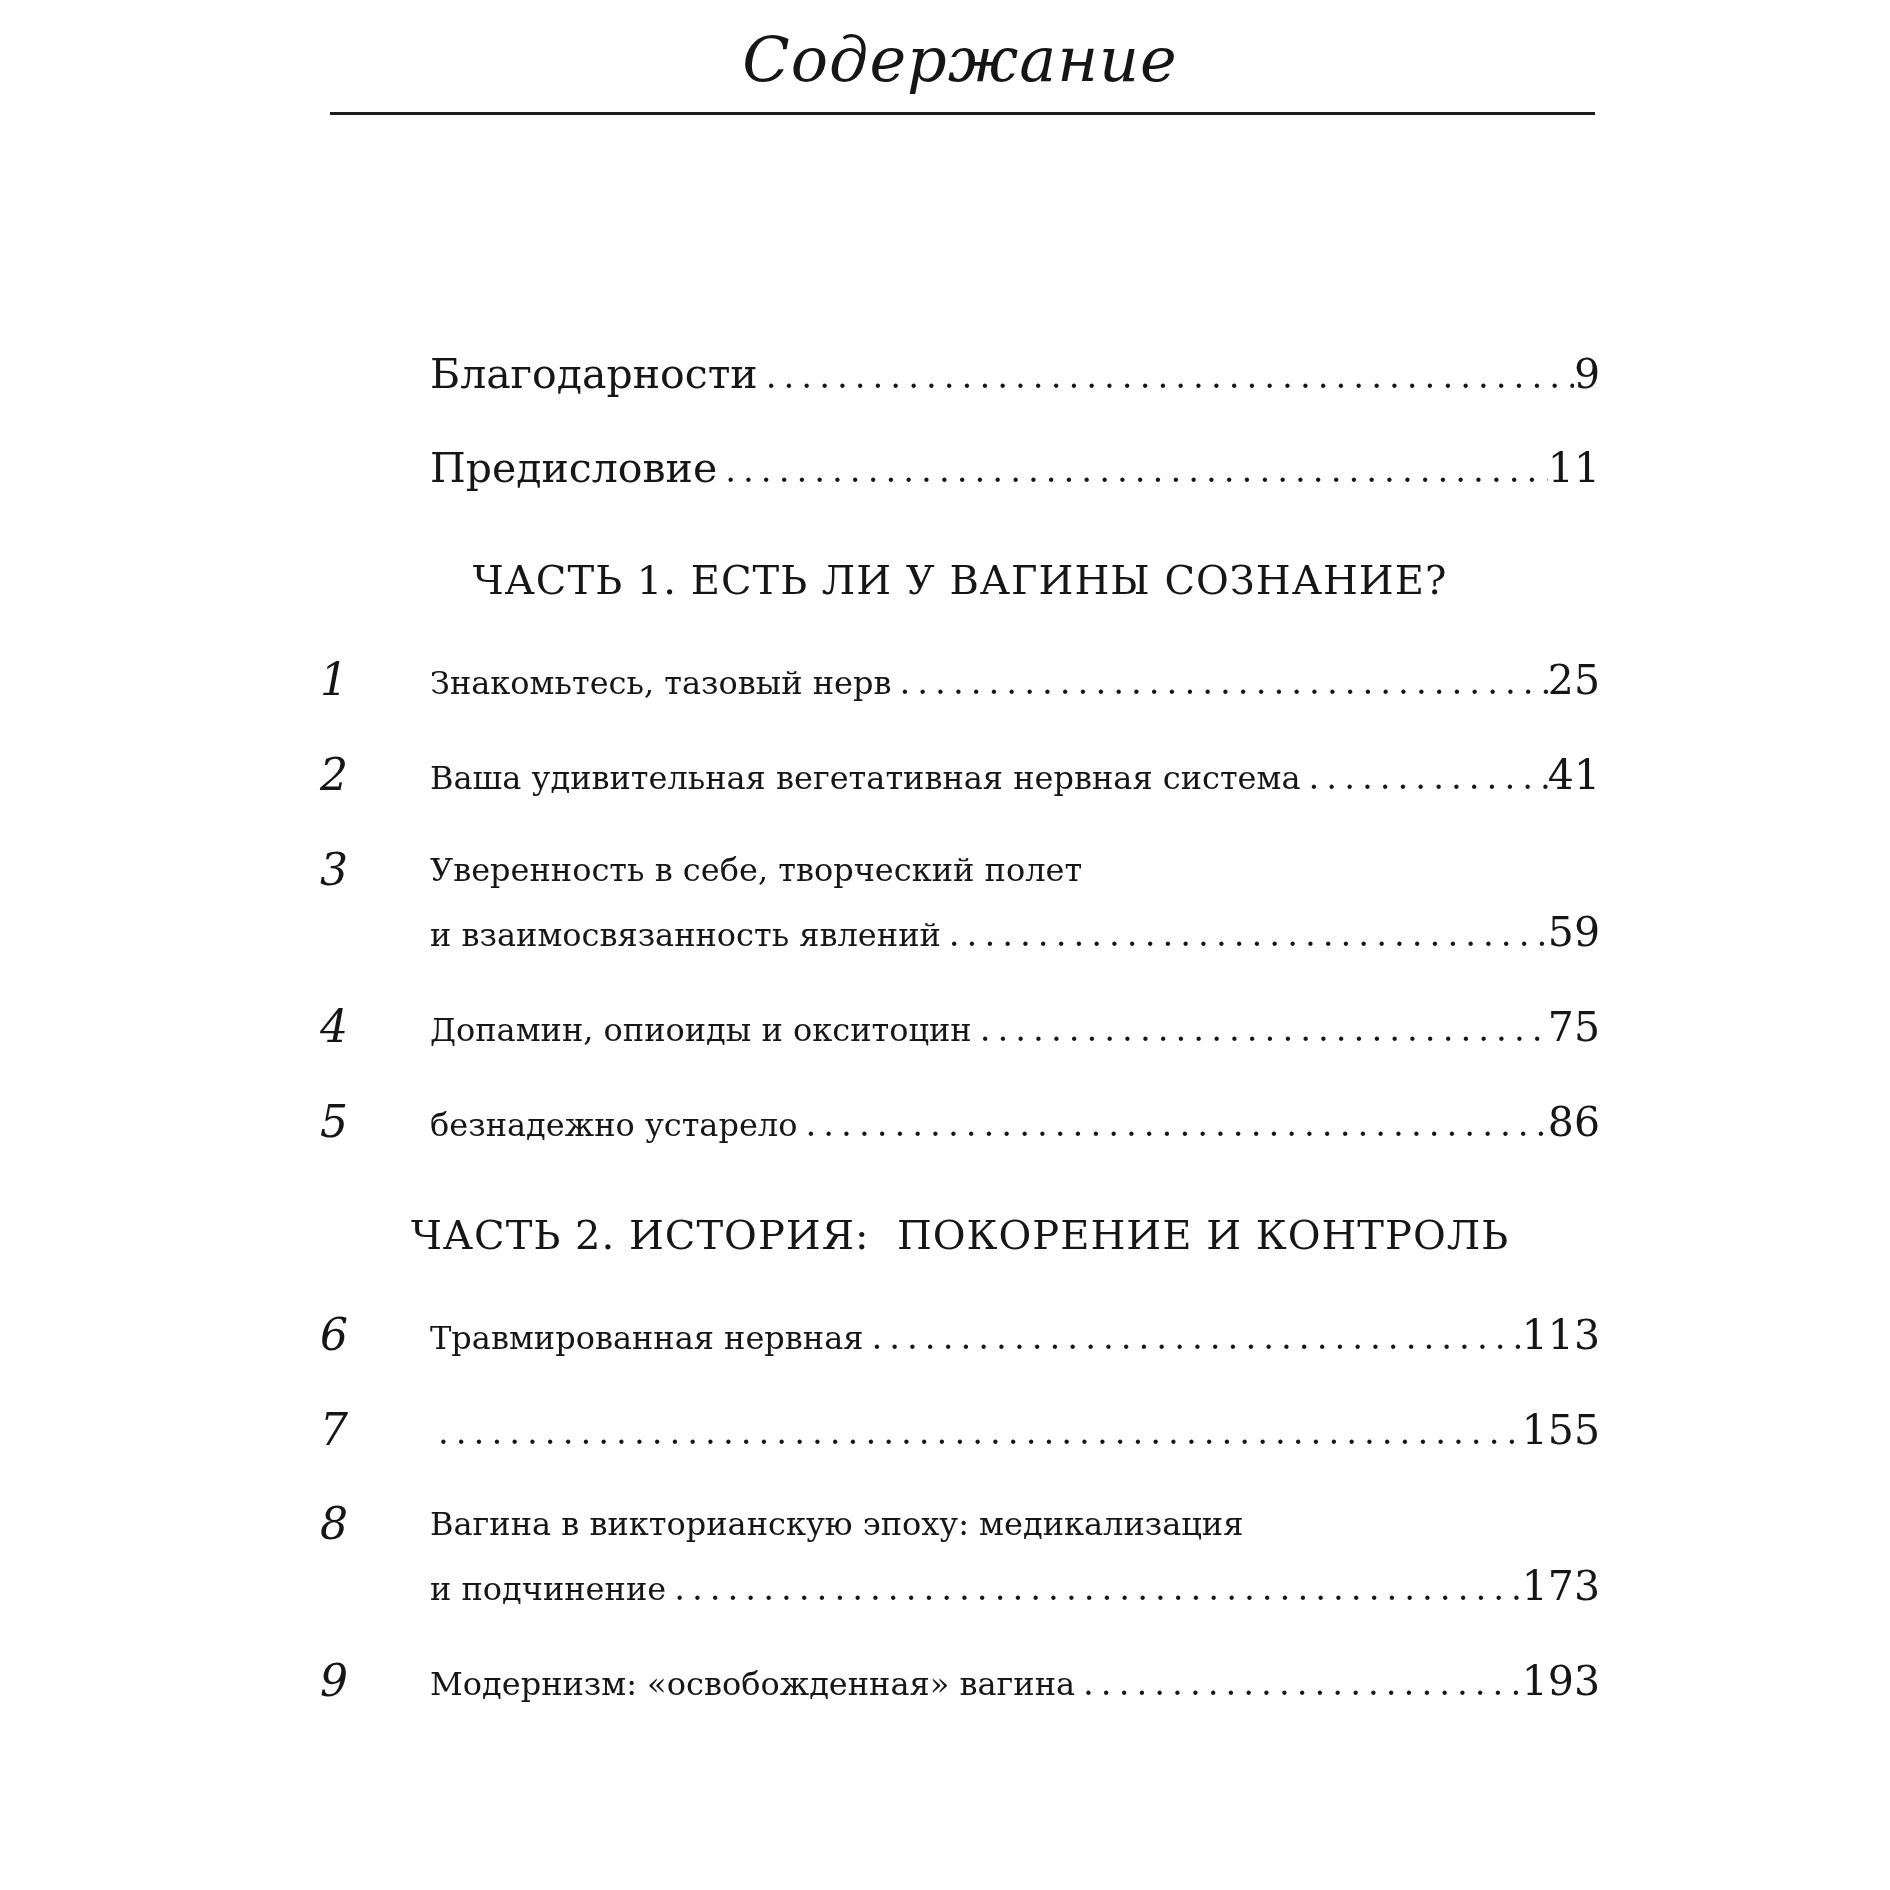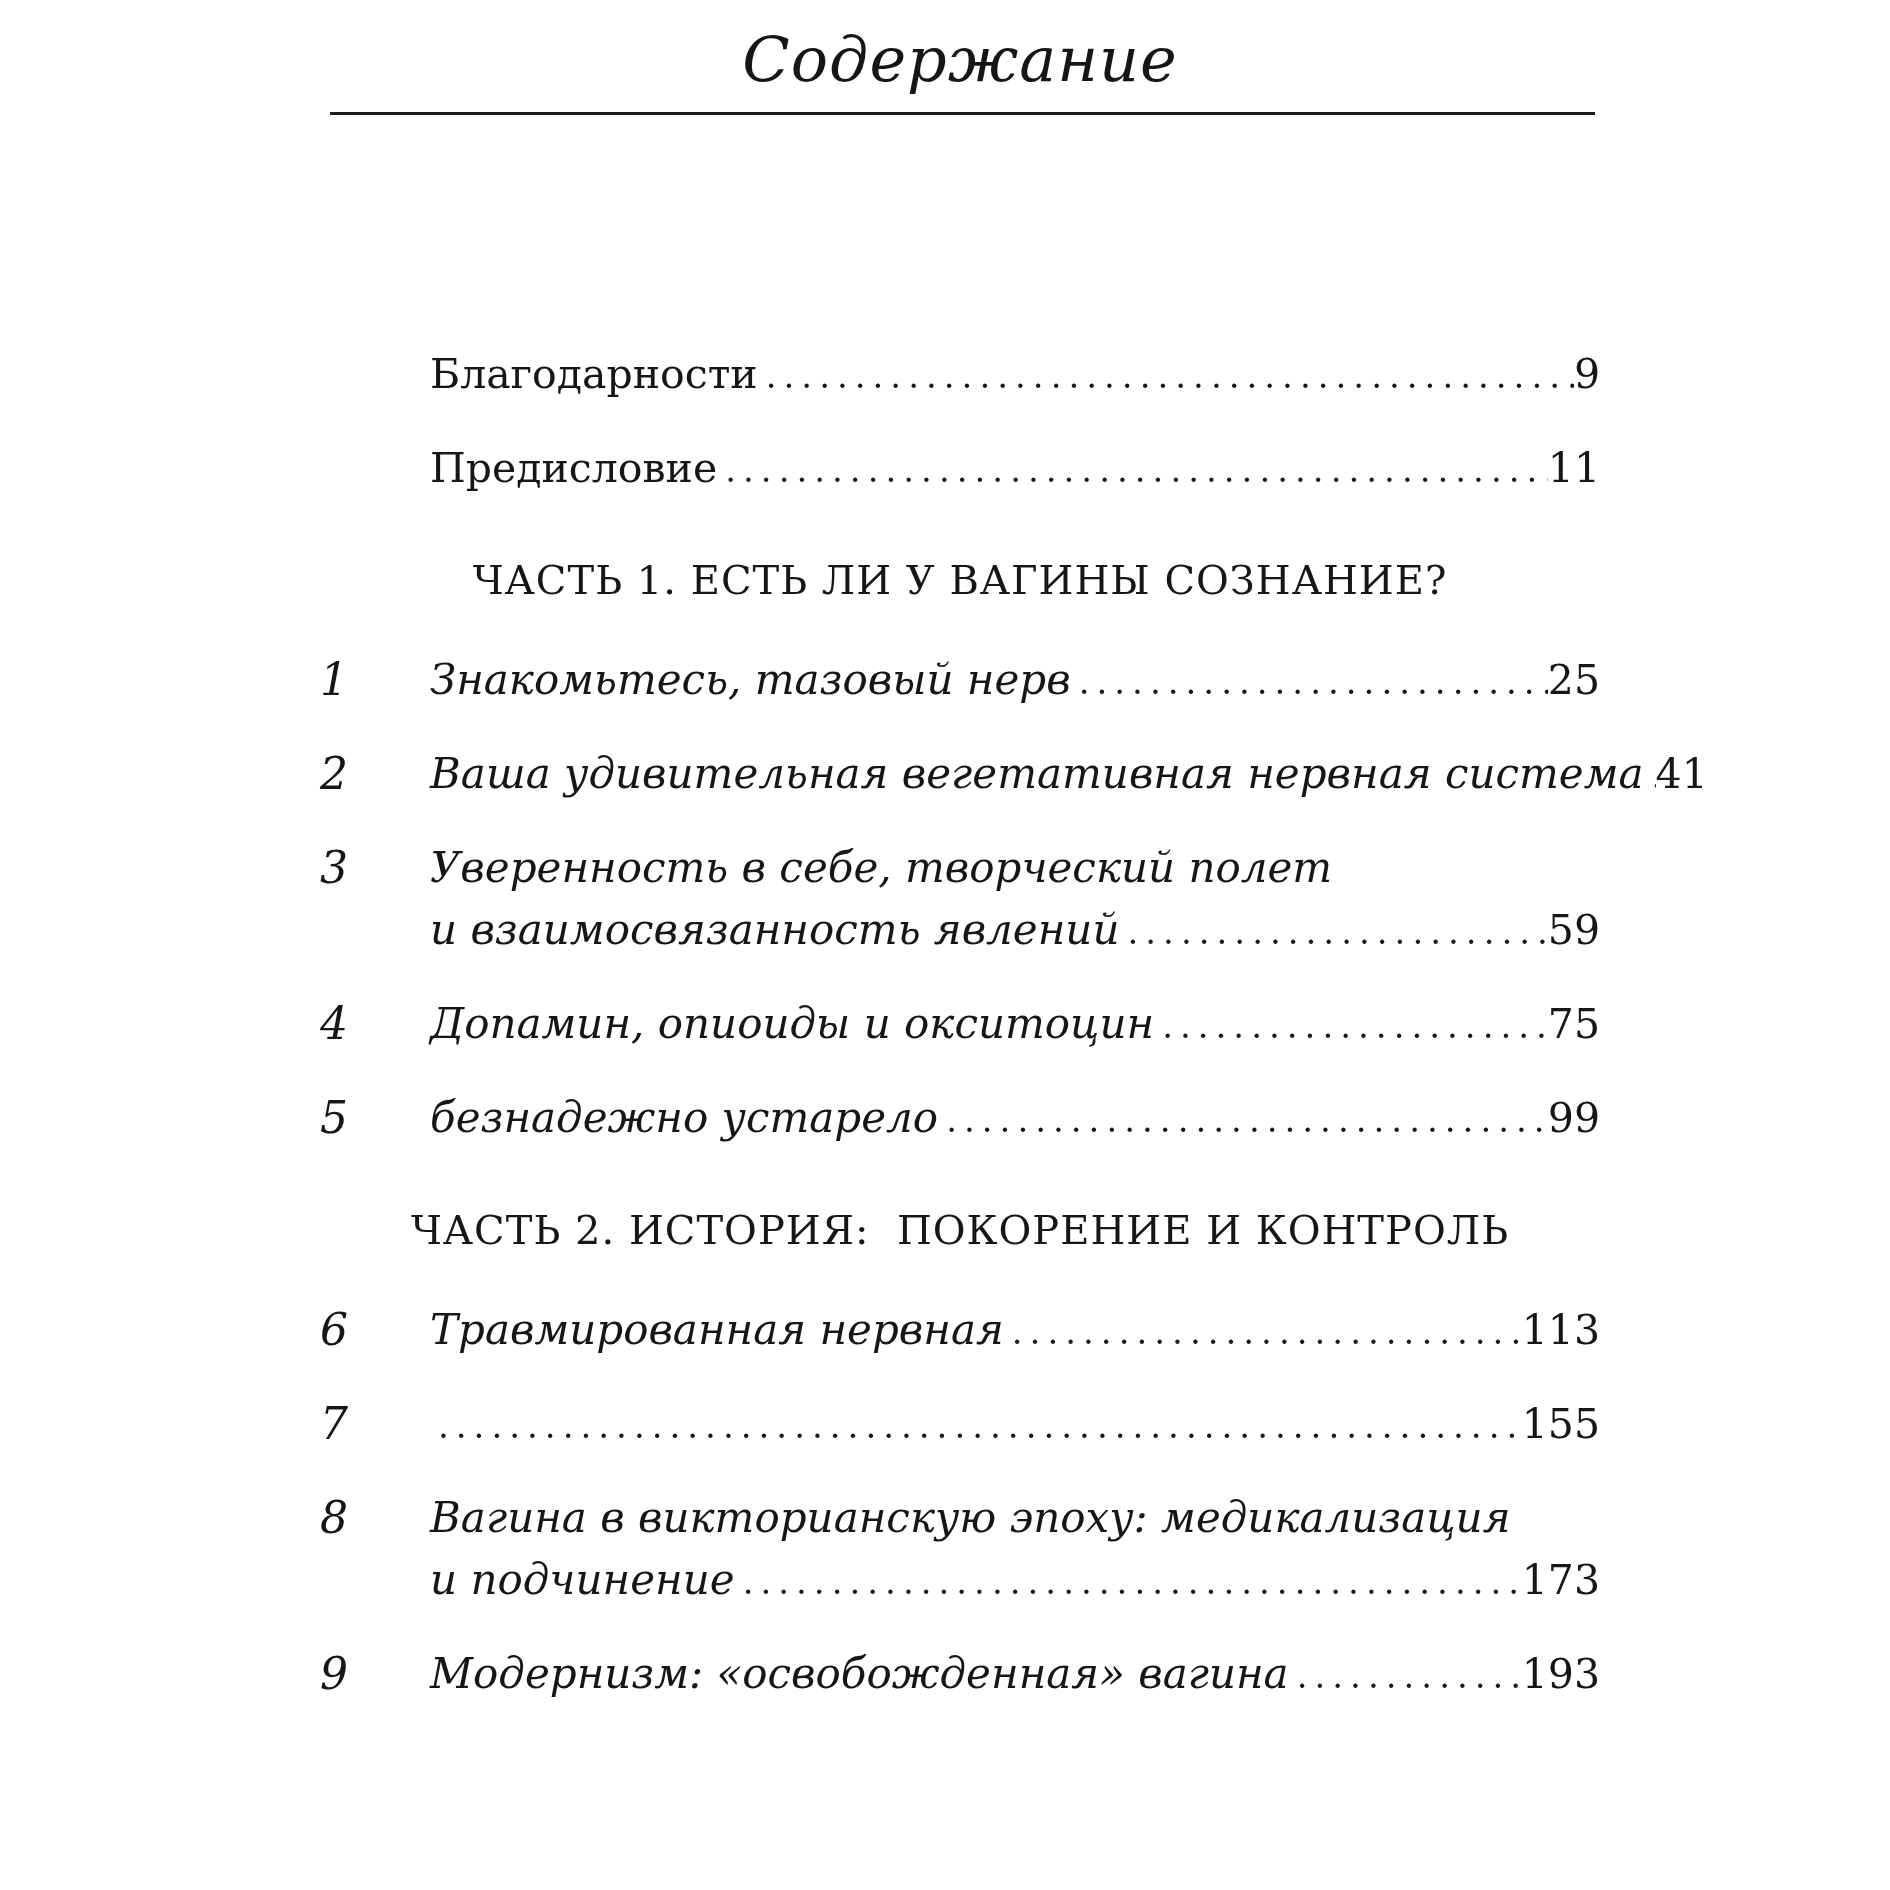--- a/index.html
+++ b/index.html
@@ -54,22 +54,21 @@
   .line {
     display: flex;
     align-items: baseline;
     line-height: 62px;
   }
   .t {
     white-space: nowrap;
     font-size: 41px;
   }
   .chapter .t {
-    font-style: italic;
-    font-size: 42px;
+    font-size: 32px;
   }
   .fm .t {
     font-style: normal;
     font-size: 41px;
     text-align: right;
   }
   .dots {
     flex: 1 1 auto;
     overflow: hidden;
     white-space: nowrap;
@@ -169,21 +168,21 @@
             <span class="pg">75</span>
           </div>
         </div>
       </div>
       <div class="row chapter">
         <span class="num">5</span>
         <div class="titleblock">
           <div class="line">
             <span class="t">безнадежно устарело</span>
             <span class="dots"></span>
-            <span class="pg">99</span>
+            <span class="pg">86</span>
           </div>
         </div>
       </div>
       <div class="part-heading second">ЧАСТЬ 2. ИСТОРИЯ:  ПОКОРЕНИЕ И КОНТРОЛЬ</div>
       <div class="row chapter">
         <span class="num">6</span>
         <div class="titleblock">
           <div class="line">
             <span class="t">Травмированная нервная</span>
             <span class="dots"></span>

